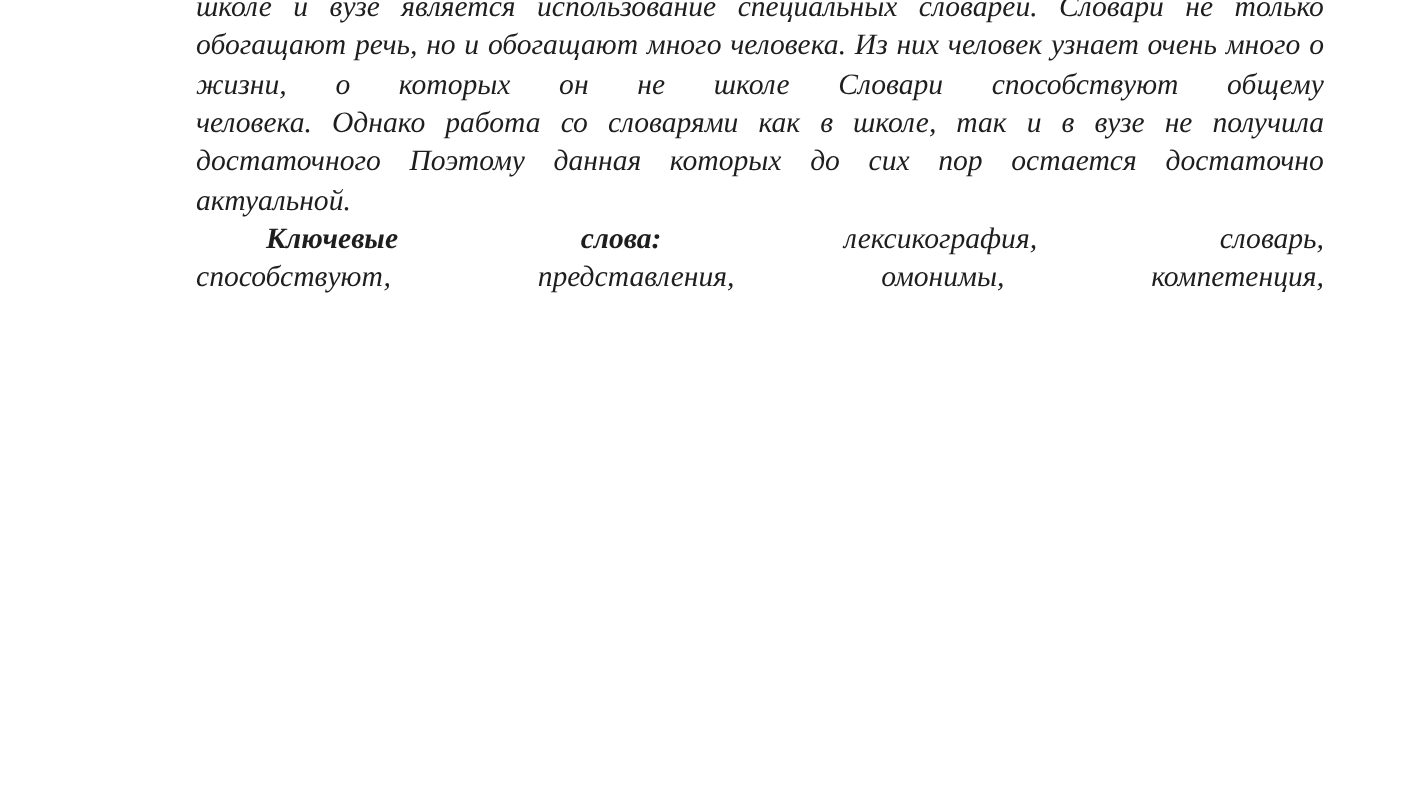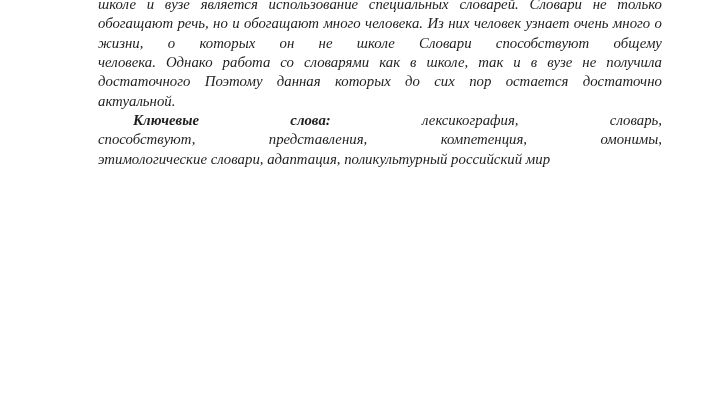--- a/index.html
+++ b/index.html
@@ -122,19 +122,18 @@
     <div>
         <div class="line jline indent">
           <span class="bold">Ключевые</span>
           <span class="bold">слова:</span>
           <span>лексикография,</span>
           <span>словарь,</span>
         </div>
         <div class="line jline">
           <span>способствуют,</span>
           <span>представления,</span>
+          <span>омонимы,</span>
           <span>компетенция,</span>
-          <span>омонимы,</span>
         </div>
-        <div class="line"><span>этимологические словари, адаптация, поликультурный российский мир</span></div>
       </div>
   </div>
 </div>
 
 </body></html>

